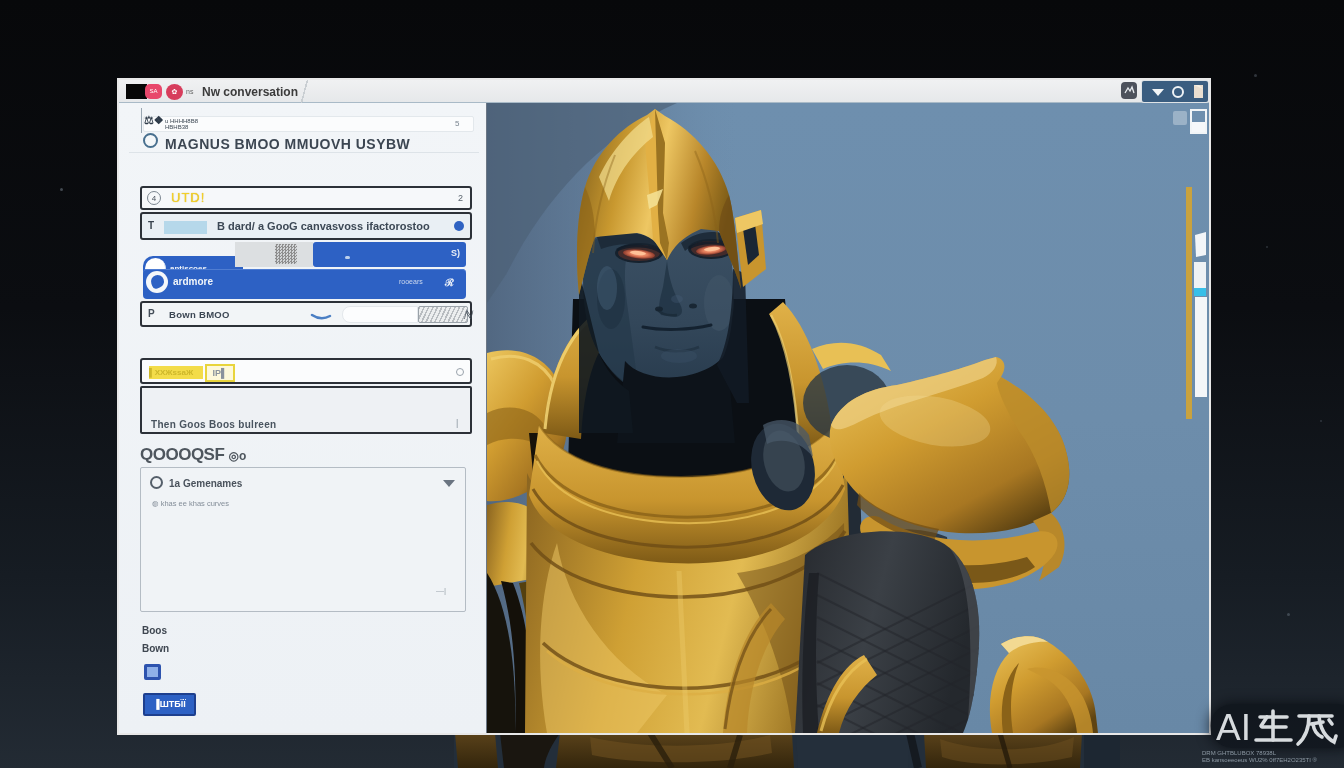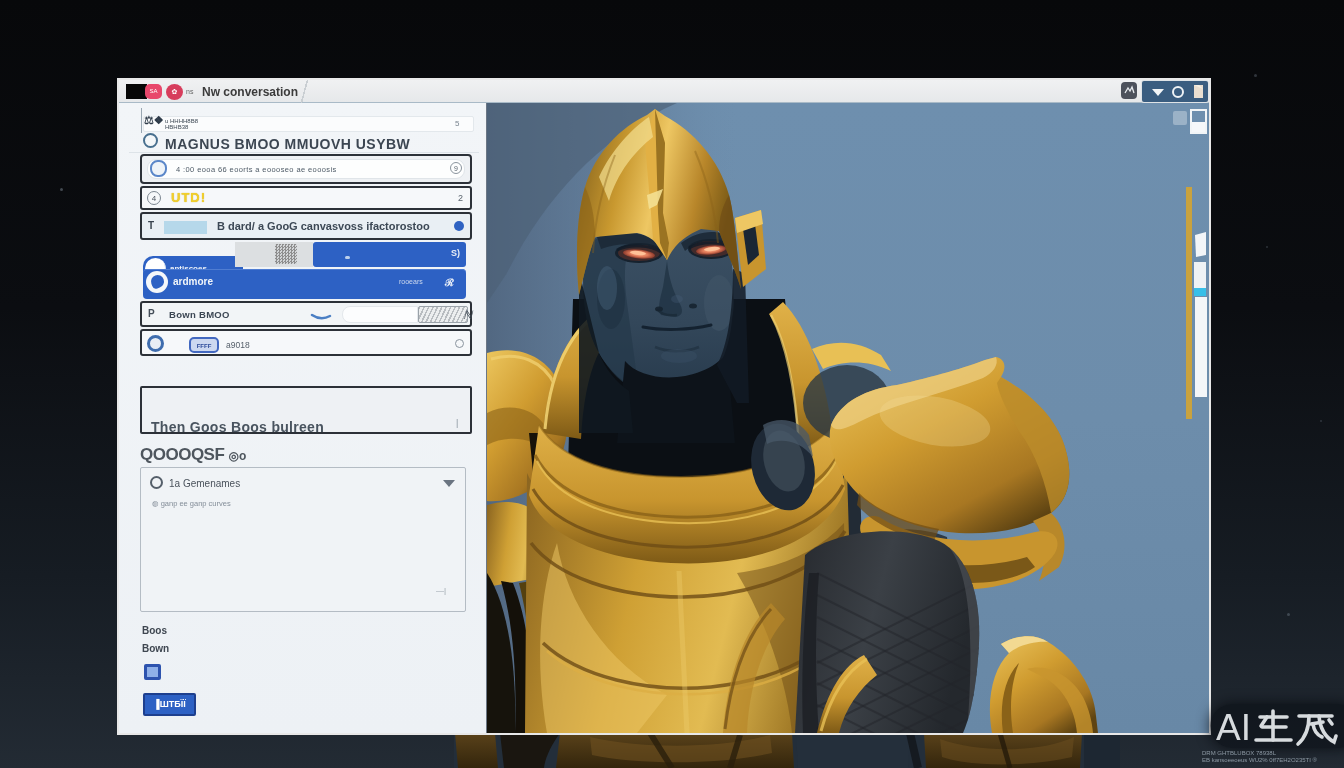--- a/index.html
+++ b/index.html
@@ -84,30 +84,24 @@
 
       <div class="abs" style="left:24px;top:13px;width:331px;height:16px;background:#fbfcfd;border:1px solid #e3e8ec;border-radius:2px"></div>
       <div class="abs" style="left:25px;top:11px;font-size:11px;font-weight:bold;color:#2e3b49">⚖❖</div>
       <div class="abs" style="left:46px;top:15px;font-size:6px;color:#3d4854;line-height:6px">u HHHH8B8<br>HBHB38</div>
       <div class="abs" style="left:336px;top:16px;font-size:8px;color:#7a8590">5</div>
 
       <div class="abs" style="left:24px;top:30px;width:15px;height:15px;border:2px solid #49708f;border-radius:50%;background:#f4f7f9"></div>
       <div class="abs" style="left:46px;top:33px;font-size:14px;font-weight:bold;color:#3c4652;letter-spacing:.5px">MAGNUS BMOO MMUOVH USYBW</div>
       <div class="abs" style="left:10px;top:49px;width:350px;height:1px;background:#dde3e8"></div>
 
-      <div class="abs" style="left:21px;top:51px;width:332px;height:30px;background:#eef1f4;border:2px solid #2c3138;border-radius:4px">
-        <div class="abs" style="left:5px;top:3px;width:318px;height:20px;background:#fdfefe;border:1px solid #e0e5e9;border-radius:9px"></div>
-        <div class="abs" style="left:8px;top:4px;width:17px;height:17px;border:2px solid #5b87c9;border-radius:45%;background:#eef3f8"></div>
-        <div class="abs" style="left:34px;top:9px;font-size:7.5px;color:#4e5a66;letter-spacing:.4px">4 :00 eooa 66 eoorts a eoooseo ae eooosis</div>
-        <div class="abs" style="left:308px;top:6px;width:12px;height:12px;border:1px solid #8b959e;border-radius:50%;font-size:7px;color:#5a646e;text-align:center;line-height:12px">9</div>
-      </div>
 
       <div class="abs" style="left:21px;top:83px;width:332px;height:24px;background:#f6f8fa;border:2px solid #2c3138;border-radius:3px">
         <div class="abs" style="left:5px;top:3px;width:14px;height:14px;border:1px solid #7c8791;border-radius:50%;font-size:8px;color:#49525c;text-align:center;line-height:14px">4</div>
-        <div class="abs" style="left:29px;top:2px;font-size:13px;font-weight:bold;color:#f2cf2a;letter-spacing:1px;text-shadow:0 0 1px #c9a90e">UTD!</div>
+        <div class="abs" style="left:29px;top:2px;font-size:13px;font-weight:normal;color:#f2cf2a;letter-spacing:1px;text-shadow:0 0 1px #c9a90e">UTD!</div>
         <div class="abs" style="left:316px;top:5px;font-size:9px;color:#5a646e">2</div>
       </div>
 
       <div class="abs" style="left:21px;top:109px;width:332px;height:28px;background:#e9eff4;border:2px solid #2c3138;border-radius:3px">
         <div class="abs" style="left:6px;top:6px;font-size:10px;font-weight:bold;color:#39434e">T</div>
         <div class="abs" style="left:22px;top:7px;width:43px;height:13px;background:#b6d8ea"></div>
         <div class="abs" style="left:75px;top:6px;font-size:11px;font-weight:bold;color:#3c4855">B dard/ a GooG canvasvoss ifactorostoo</div>
         <div class="abs" style="left:312px;top:7px;width:10px;height:10px;background:#2e62c2;border-radius:50%"></div>
       </div>
 
@@ -135,40 +129,39 @@
         <div class="abs" style="left:6px;top:5px;font-size:10px;font-weight:bold;color:#434d58">P</div>
         <div class="abs" style="left:27px;top:6px;font-size:9.5px;font-weight:bold;color:#3c4754;letter-spacing:.3px">Bown BMOO</div>
         <svg class="abs" style="left:168px;top:10px" width="22" height="8">
           <path d="M2,2 Q11,8 20,3" stroke="#4b7fc4" stroke-width="2.5" fill="none" stroke-linecap="round"></path>
         </svg>
         <div class="abs" style="left:200px;top:3px;width:76px;height:17px;background:#fcfdfe;border-radius:8px 0 0 8px;border:1px solid #e4e8ec"></div>
         <div class="abs" style="left:276px;top:3px;width:50px;height:17px;background:repeating-linear-gradient(115deg,#b8bcc0 0 1.5px,#eceeef 1.5px 4px);border:1px solid #9aa2a9;border-radius:2px"></div>
         <div class="abs" style="left:321px;top:3px;font-size:12px;color:#3e4853;font-style:italic">ℕ</div>
       </div>
 
-      <div class="abs" style="left:21px;top:226px;width:332px;height:27px;background:#f6f8fa;border:2px solid #2c3138;border-radius:3px">
-        <div class="abs" style="left:5px;top:4px;width:17px;height:17px;border:3px solid #3f6dae;border-radius:50%;background:#e8edf4"></div>
-        <div class="abs" style="left:47px;top:6px;width:30px;height:16px;border:2px solid #4268c0;border-radius:5px;background:#ccd8f0;font-size:6px;color:#2c4a9a;text-align:center;line-height:14px;font-weight:bold">FFFF</div>
-        <div class="abs" style="left:84px;top:9px;font-size:8.5px;color:#555f6a">a9018</div>
-        <div class="abs" style="left:313px;top:8px;width:9px;height:9px;border:1.5px solid #8a949e;border-radius:50%"></div>
-      </div>
-
+
+      <div class="abs" style="left:21px;top:255px;width:332px;height:26px;background:#fbfcfd;border:2px solid #2c3138;border-radius:3px">
+        <div class="abs" style="left:7px;top:6px;width:54px;height:13px;background:#f3dc49;color:#cdb729;font-size:8px;font-weight:bold;line-height:13px;overflow:hidden">▌XXЖssaЖ</div>
+        <div class="abs" style="left:63px;top:4px;width:30px;height:18px;border:2px solid #e8d43c;background:#fdf8da;color:#8a929c;font-size:9px;font-weight:bold;text-align:center;line-height:15px">IP▌</div>
+        <div class="abs" style="left:314px;top:8px;width:8px;height:8px;border:1.5px solid #9aa3ac;border-radius:50%"></div>
+      </div>
 
       <div class="abs" style="left:21px;top:283px;width:332px;height:48px;background:#eef1f4;border:2px solid #2c3138;border-radius:2px">
-        <div class="abs" style="left:9px;top:31px;font-size:14px;font-weight:bold;color:#49545f;letter-spacing:.3px">Then Goos Boos bulreen</div>
+        <div class="abs" style="left:9px;top:31px;font-size:10px;font-weight:bold;color:#49545f;letter-spacing:.3px">Then Goos Boos bulreen</div>
         <div class="abs" style="left:314px;top:30px;font-size:9px;color:#8a949e">|</div>
       </div>
 
       <div class="abs" style="left:21px;top:342px;font-size:17px;font-weight:bold;color:#4e565e;letter-spacing:-0.5px">QOOOQSF <span style="font-size:12px;letter-spacing:0">◎o</span></div>
 
       <div class="abs" style="left:21px;top:364px;width:326px;height:145px;background:#f0f3f6;border:1px solid #b4bcc4;border-radius:2px">
         <div class="abs" style="left:9px;top:8px;width:13px;height:13px;border:2px solid #555f6a;border-radius:50%"></div>
-        <div class="abs" style="left:28px;top:10px;font-size:10px;font-weight:normal;color:#4a525c">1a Gemenames</div>
+        <div class="abs" style="left:28px;top:10px;font-size:10px;font-weight:bold;color:#4a525c">1a Gemenames</div>
         <div class="abs" style="left:302px;top:12px;width:0;height:0;border-left:6px solid transparent;border-right:6px solid transparent;border-top:7px solid #6a7481"></div>
-        <div class="abs" style="left:11px;top:31px;font-size:7.5px;color:#848e99">◍ ganp ee ganp curves</div>
+        <div class="abs" style="left:11px;top:31px;font-size:7.5px;color:#848e99">◍ khas ee khas curves</div>
         <div class="abs" style="left:295px;top:118px;font-size:8px;color:#9aa3ac">—|</div>
       </div>
 
       <div class="abs" style="left:23px;top:522px;font-size:10px;font-weight:bold;color:#3e4650">Boos</div>
       <div class="abs" style="left:23px;top:540px;font-size:10px;font-weight:bold;color:#3e4650">Bown</div>
       <div class="abs" style="left:25px;top:561px;width:17px;height:16px;border:3px solid #2d53ae;background:#8fb0e8;border-radius:2px"></div>
       <div class="abs" style="left:24px;top:590px;width:53px;height:23px;background:#2d61c4;border:2px solid #1d3f8e;border-radius:2px;color:#fff;font-size:9px;font-weight:bold;text-align:center;line-height:19px;overflow:hidden">▐ШTБЇЇ</div>
     </div>
     <div id="canvas">
       <svg width="722" height="630" viewBox="0 0 722 630">

